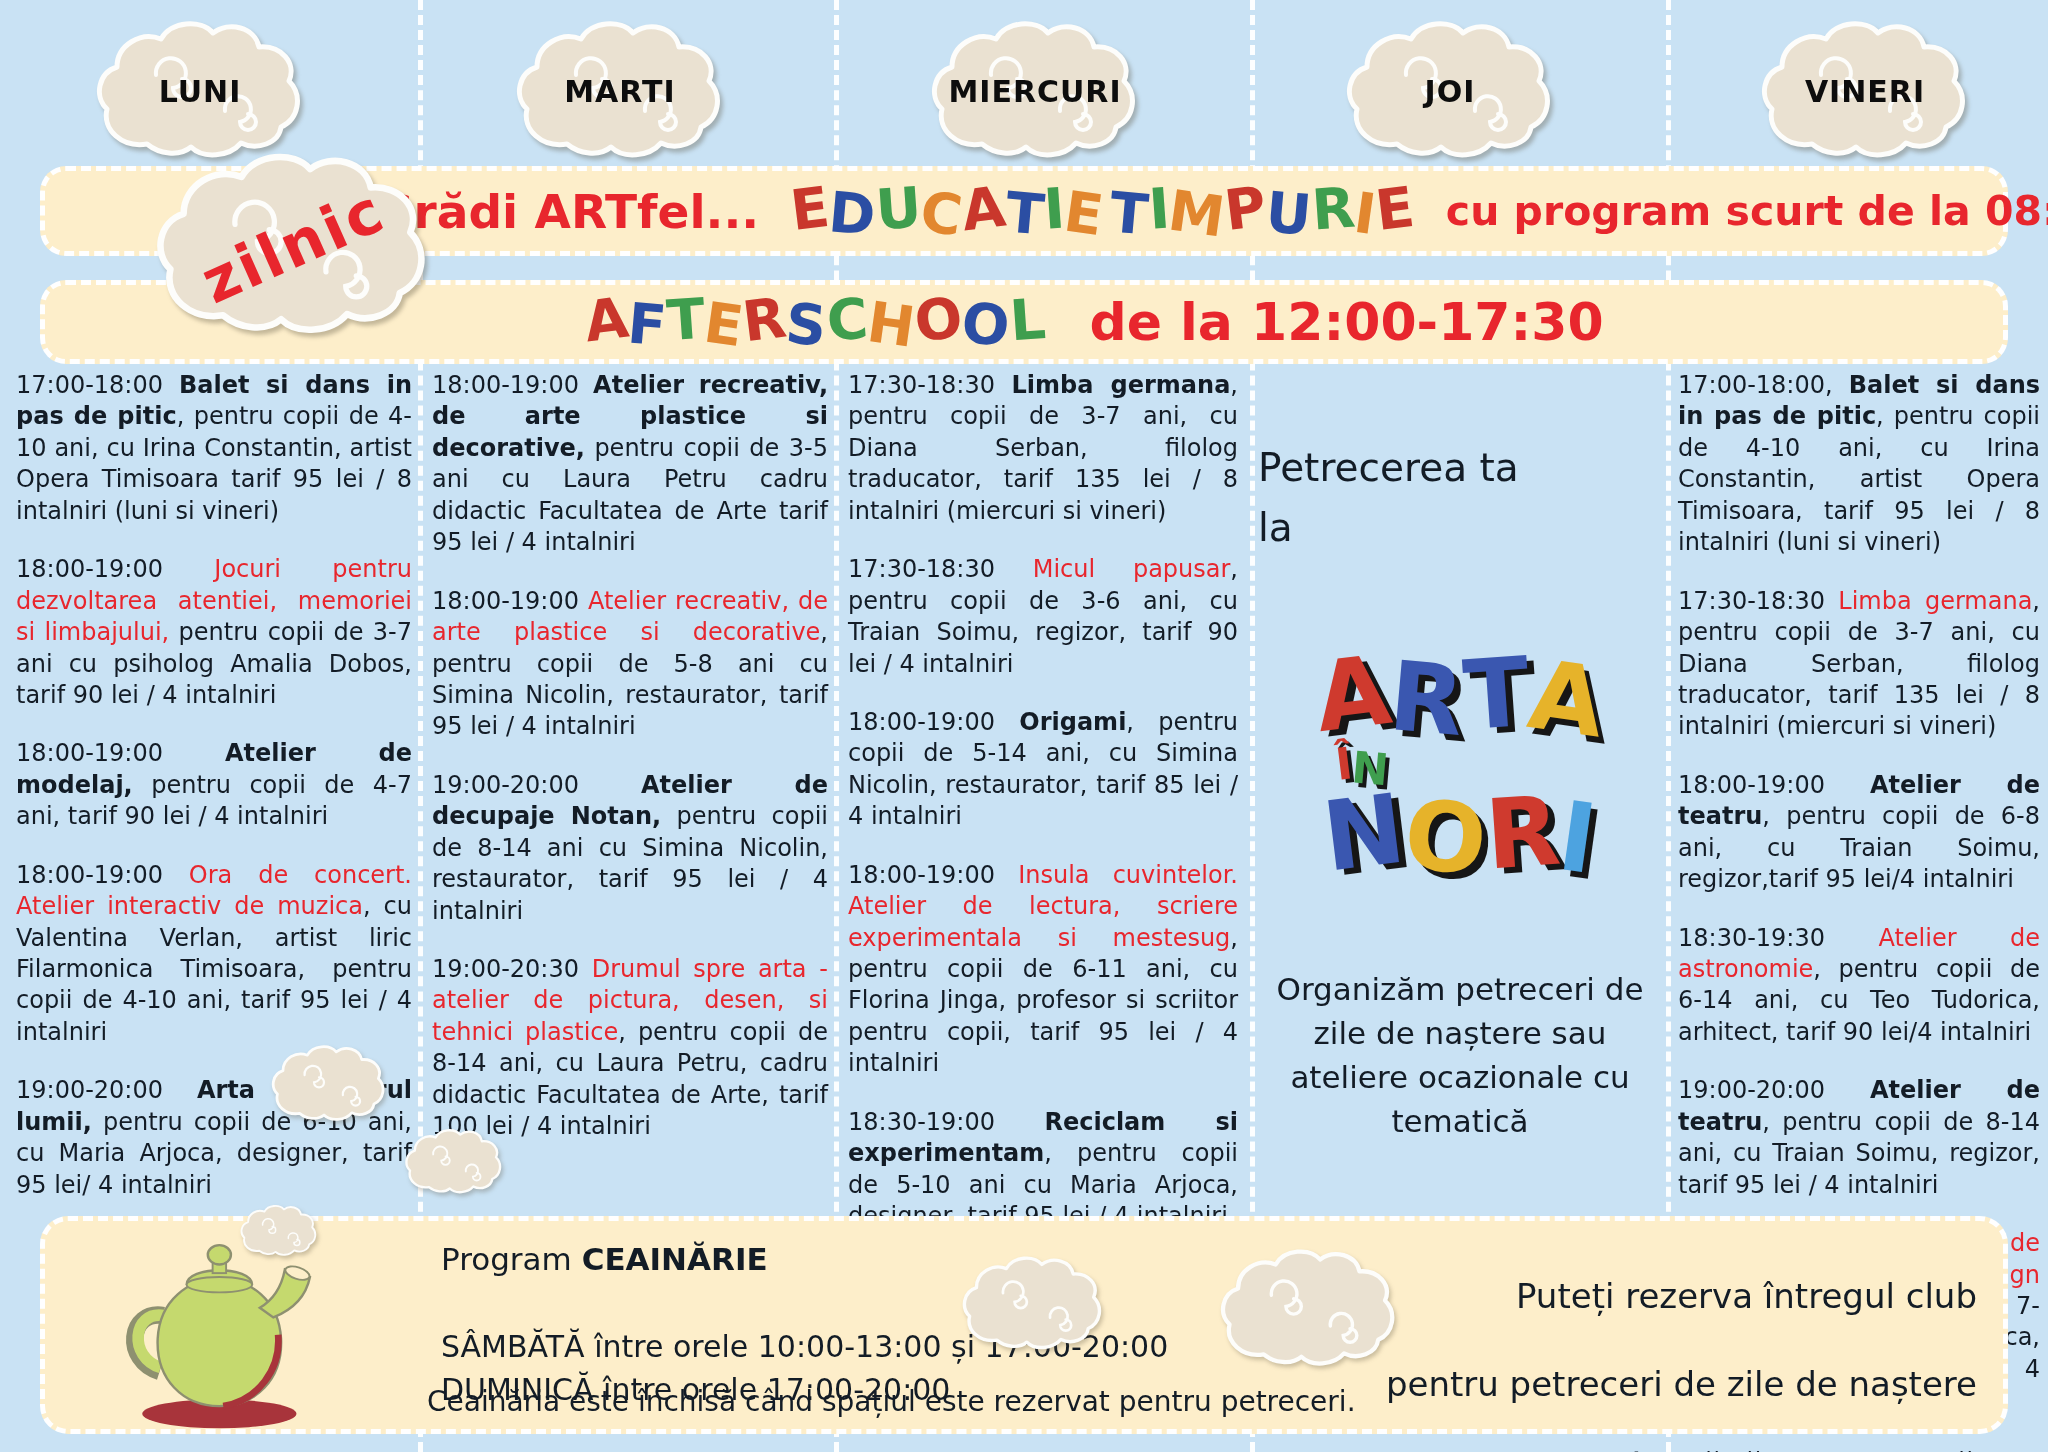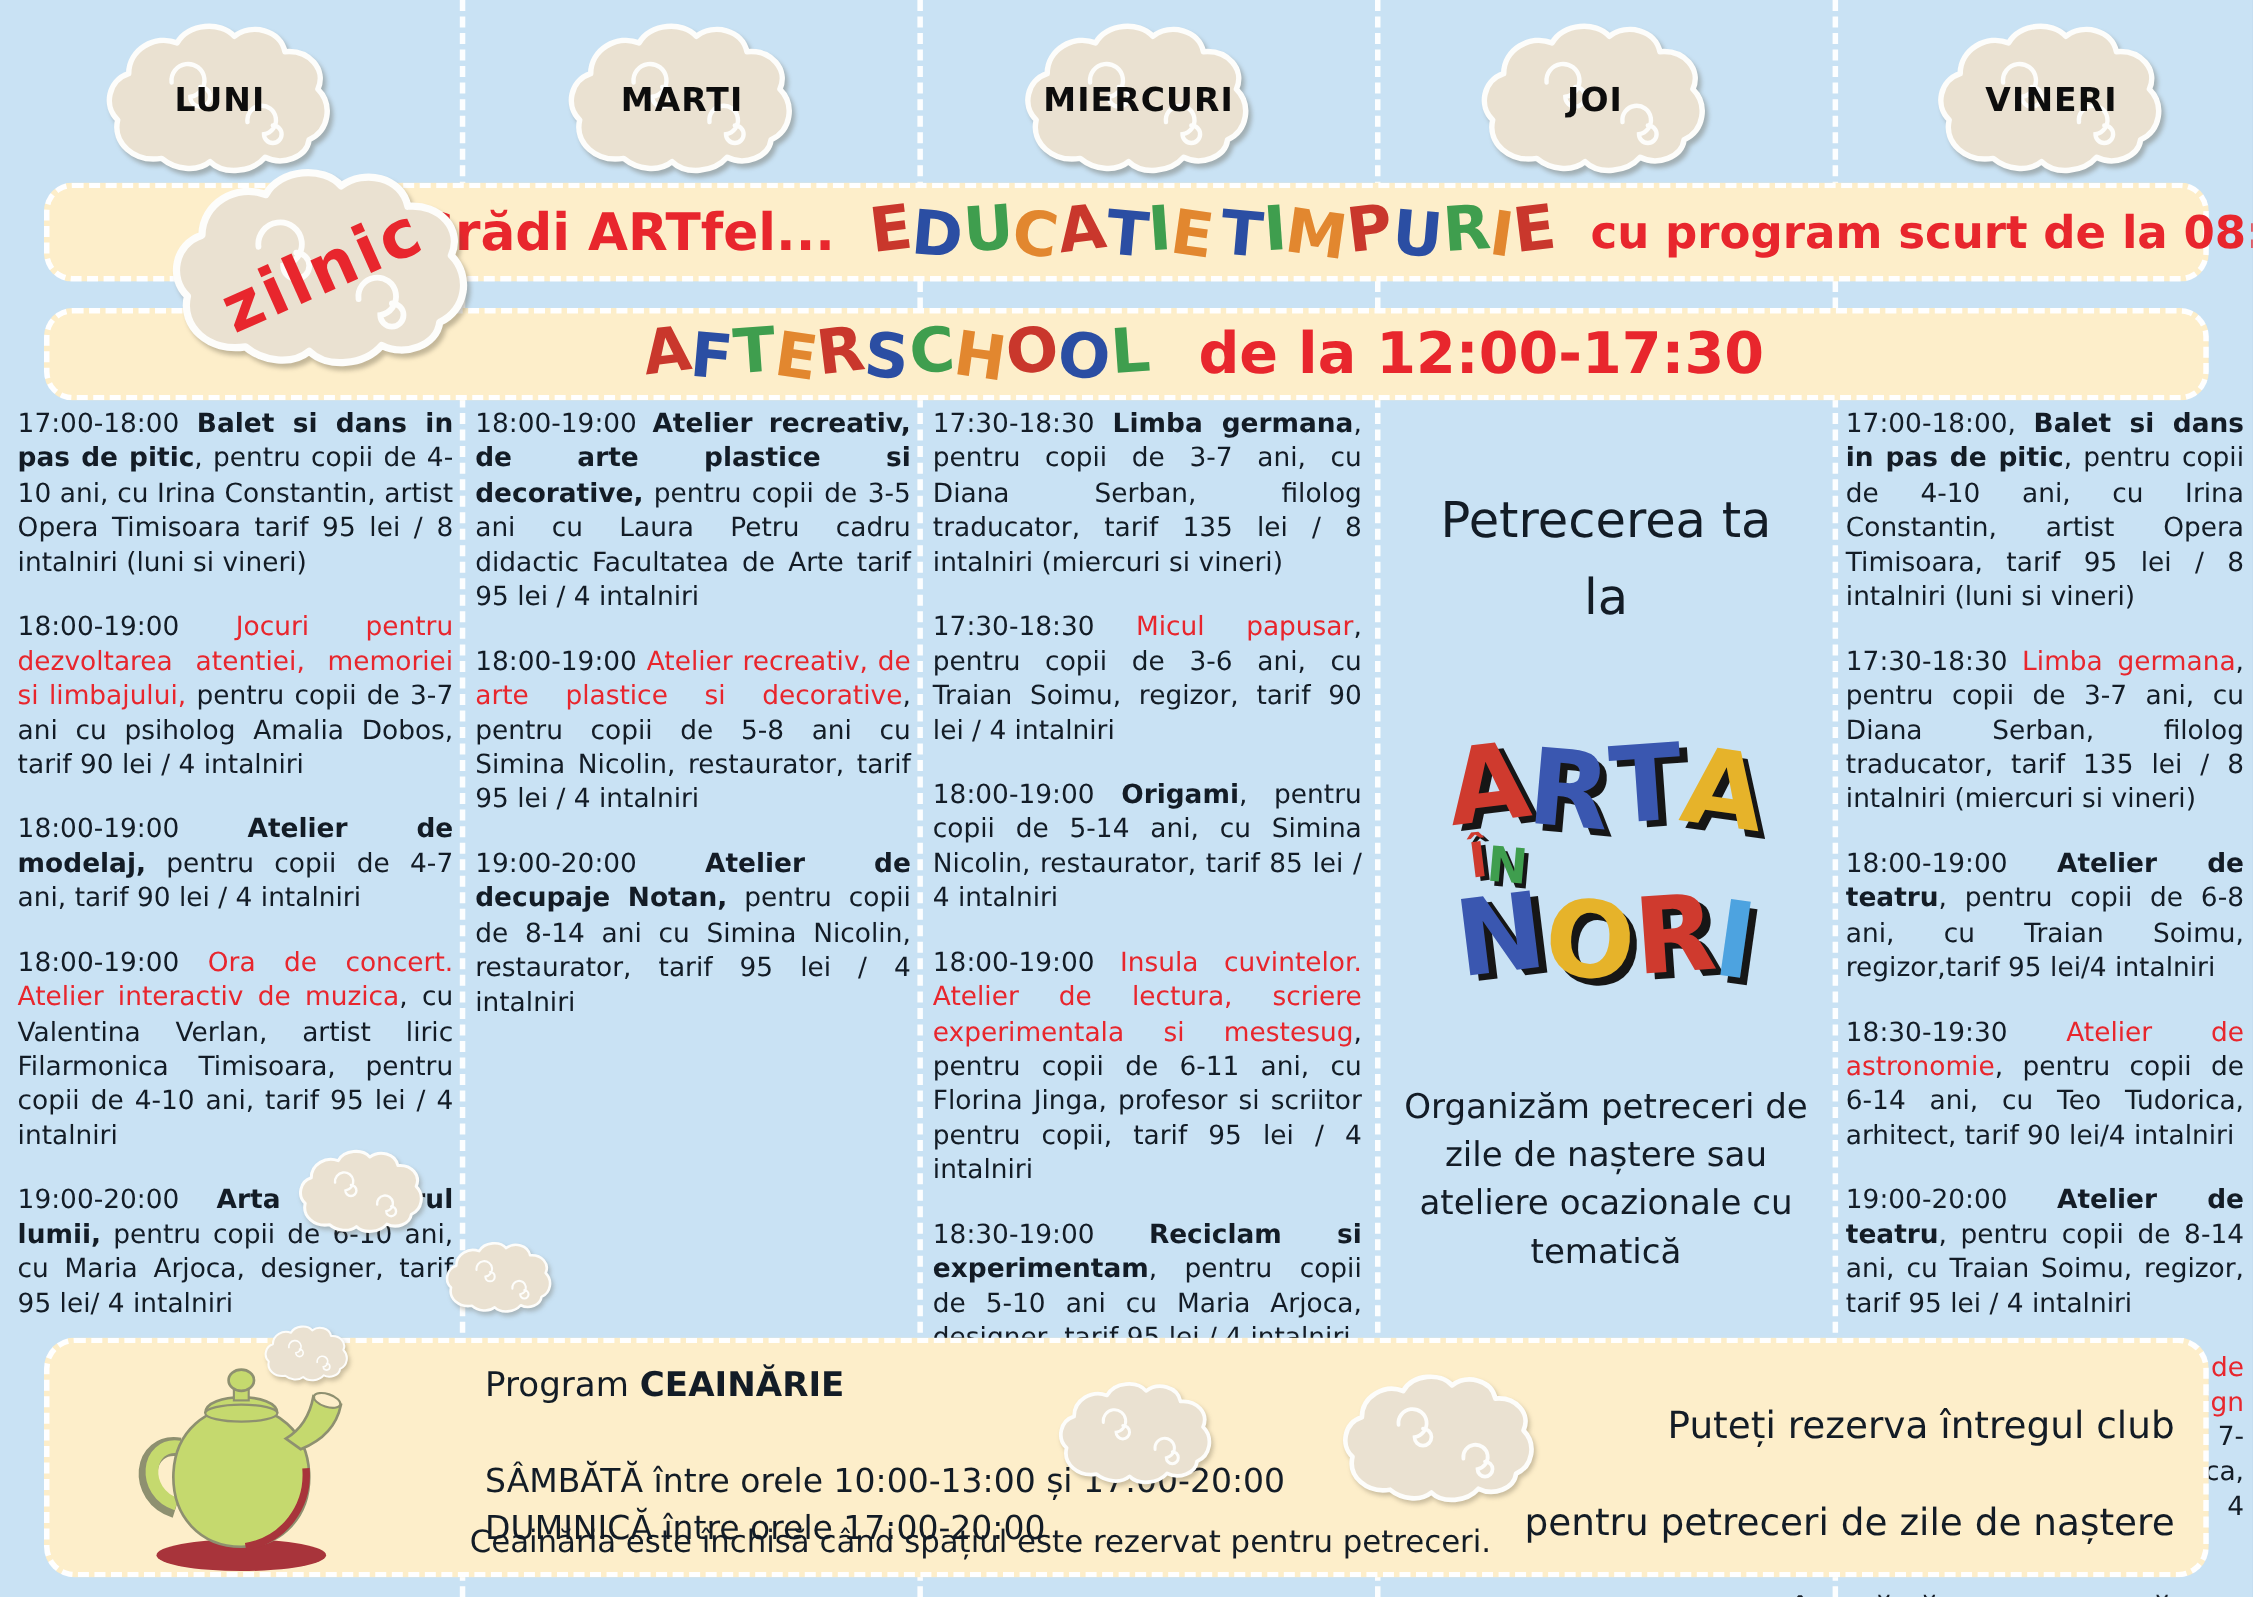--- a/index.html
+++ b/index.html
@@ -47,21 +47,21 @@
   #col-miercuri{left:848px;width:390px;}
   #col-vineri{left:1678px;width:362px;}
   .entry{margin:0 0 27px 0;text-align:justify;}
   .seg-time{color:var(--ink,#131c26);}
   .seg-bold{color:var(--ink,#131c26);font-weight:bold;}
   .seg-red{color:var(--red,#e8262d);}
   .seg-text{color:var(--ink,#131c26);}
 
   
   #col-joi{left:1258px;width:404px;top:438px;}
-  .joi-heading{font-size:45px;line-height:1.55;text-align:center;color:var(--ink,#131c26);}
+  .joi-heading{font-size:39px;line-height:1.55;color:var(--ink,#131c26);}
   .logo{margin-top:92px;text-align:center;}
   .logo-line1 .ltr,.logo-line3 .ltr{display:inline-block;font-weight:800;font-size:96px;line-height:.95;
     text-shadow:7px 6px 0 #161616;}
   .logo-line2{text-align:left;margin:2px 0 0 78px;}
   .logo-line2 .ltr{display:inline-block;font-weight:800;font-size:44px;line-height:1;text-shadow:4px 4px 0 #161616;}
   .joi-note{margin-top:86px;font-size:31px;line-height:1.42;color:var(--ink,#131c26);text-align:center;}
 
   
   .footer{position:absolute;left:40px;top:1216px;width:1968px;height:218px;background:var(--banner,#fdeeca);
     border:5px dashed #fff;border-radius:28px;z-index:2;box-sizing:border-box;}
@@ -155,20 +155,21 @@
       <p class="entry"><span class="seg-time">17:00-18:00 </span><span class="seg-bold">Balet si dans in pas de pitic</span><span class="seg-text">, pentru copii de 4-10 ani, cu Irina Constantin, artist Opera Timisoara  tarif 95 lei / 8 intalniri (luni si vineri)</span></p>
       <p class="entry"><span class="seg-time">18:00-19:00 </span><span class="seg-red">Jocuri pentru dezvoltarea atentiei, memoriei si limbajului,</span><span class="seg-text"> pentru copii de 3-7 ani cu psiholog Amalia Dobos, tarif 90 lei / 4 intalniri</span></p>
       <p class="entry"><span class="seg-time">18:00-19:00 </span><span class="seg-bold">Atelier de modelaj,</span><span class="seg-text"> pentru copii de 4-7 ani, tarif  90 lei / 4 intalniri</span></p>
       <p class="entry"><span class="seg-time">18:00-19:00 </span><span class="seg-red">Ora de concert. Atelier interactiv de muzica</span><span class="seg-text">, cu Valentina Verlan, artist liric Filarmonica Timisoara, pentru copii de 4-10 ani, tarif  95 lei / 4 intalniri</span></p>
       <p class="entry"><span class="seg-time">19:00-20:00 </span><span class="seg-bold">Arta in jurul lumii,</span><span class="seg-text"> pentru copii de 6-10 ani, cu Maria Arjoca, designer, tarif 95 lei/ 4 intalniri</span></p>
     </div>
   <div class="col" id="col-marti">
       <p class="entry"><span class="seg-time">18:00-19:00 </span><span class="seg-bold">Atelier recreativ, de arte plastice si decorative,</span><span class="seg-text"> pentru copii de 3-5 ani cu Laura Petru cadru didactic Facultatea de Arte tarif 95 lei / 4 intalniri</span></p>
       <p class="entry"><span class="seg-time">18:00-19:00 </span><span class="seg-red">Atelier recreativ, de arte plastice si decorative</span><span class="seg-text">, pentru copii de 5-8 ani cu Simina Nicolin, restaurator, tarif 95 lei / 4 intalniri</span></p>
       <p class="entry"><span class="seg-time">19:00-20:00 </span><span class="seg-bold">Atelier de decupaje Notan,</span><span class="seg-text"> pentru copii de 8-14 ani cu Simina Nicolin, restaurator, tarif 95 lei / 4 intalniri</span></p>
+      <p class="entry"><span class="seg-time">19:00-20:30 </span><span class="seg-red">Drumul spre arta - atelier de pictura, desen, si tehnici plastice</span><span class="seg-text">, pentru copii de 8-14 ani, cu Laura Petru, cadru didactic Facultatea de Arte, tarif 100 lei / 4 intalniri</span></p>
     </div>
   <div class="col" id="col-miercuri">
       <p class="entry"><span class="seg-time">17:30-18:30 </span><span class="seg-bold">Limba germana</span><span class="seg-text">, pentru copii de 3-7 ani, cu Diana Serban, filolog traducator, tarif 135 lei /  8 intalniri (miercuri si vineri)</span></p>
       <p class="entry"><span class="seg-time">17:30-18:30 </span><span class="seg-red">Micul papusar</span><span class="seg-text">, pentru copii de 3-6 ani, cu Traian Soimu, regizor, tarif  90 lei / 4 intalniri</span></p>
       <p class="entry"><span class="seg-time">18:00-19:00 </span><span class="seg-bold">Origami</span><span class="seg-text">, pentru copii de 5-14 ani, cu Simina Nicolin, restaurator, tarif 85 lei / 4 intalniri</span></p>
       <p class="entry"><span class="seg-time">18:00-19:00 </span><span class="seg-red">Insula cuvintelor. Atelier de lectura, scriere experimentala si mestesug</span><span class="seg-text">, pentru copii de 6-11 ani, cu Florina Jinga, profesor si scriitor pentru copii, tarif  95 lei / 4 intalniri</span></p>
       <p class="entry"><span class="seg-time">18:30-19:00 </span><span class="seg-bold">Reciclam si experimentam</span><span class="seg-text">, pentru copii de 5-10 ani cu Maria Arjoca, designer, tarif 95 lei / 4 intalniri</span></p>
       <p class="entry"><span class="seg-time">19:00-20:30 </span><span class="seg-red">Povestea artei. Atelier practic de istoria artei</span><span class="seg-text">, pentru copii de 6-14 ani, cu Simina Nicolin, restaurator, tarif 100 lei/4 intalniri</span></p>
     </div>
 

